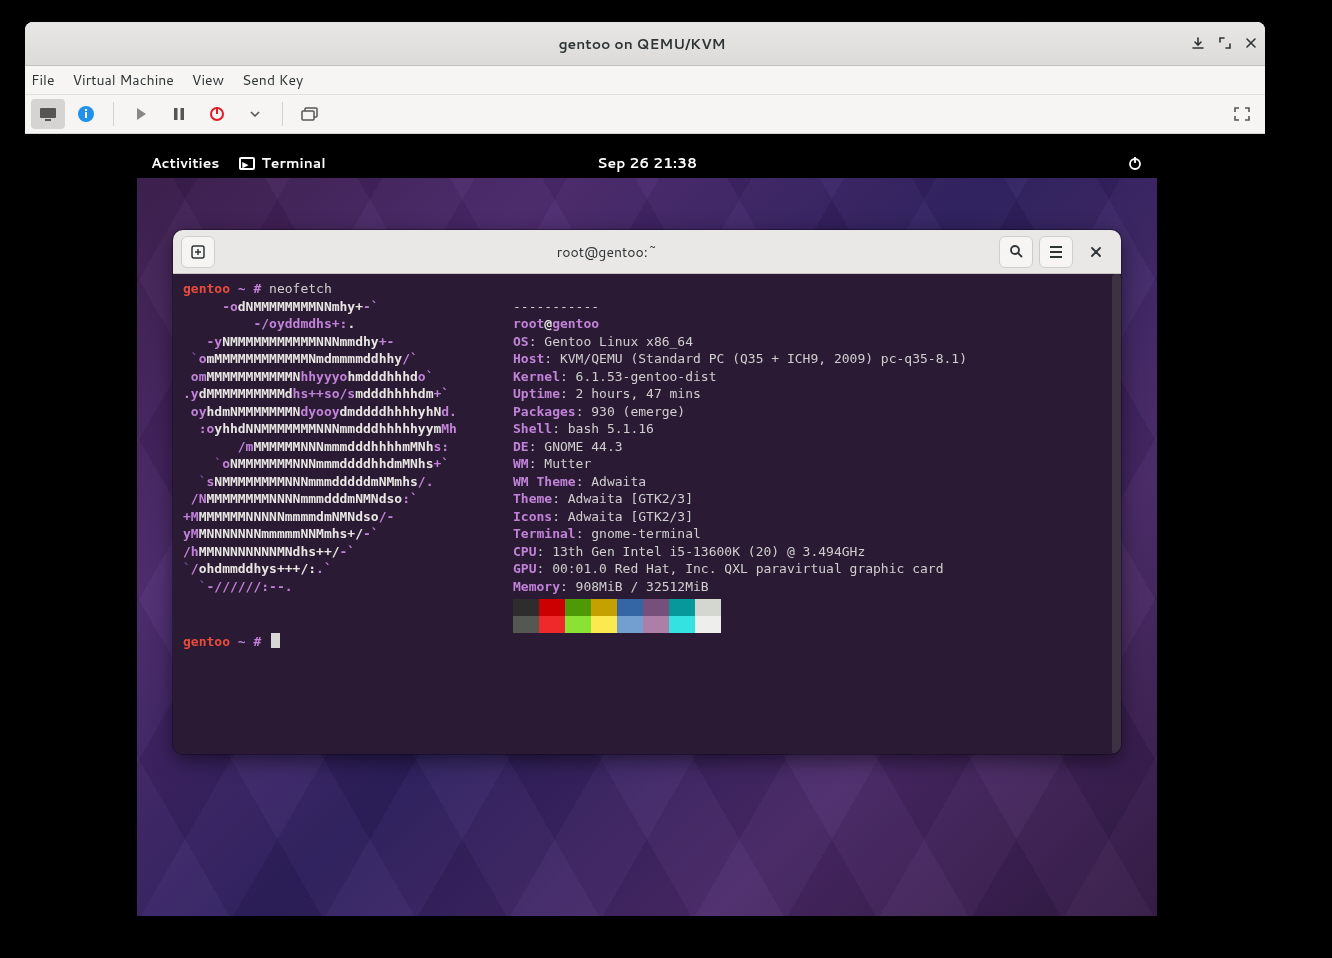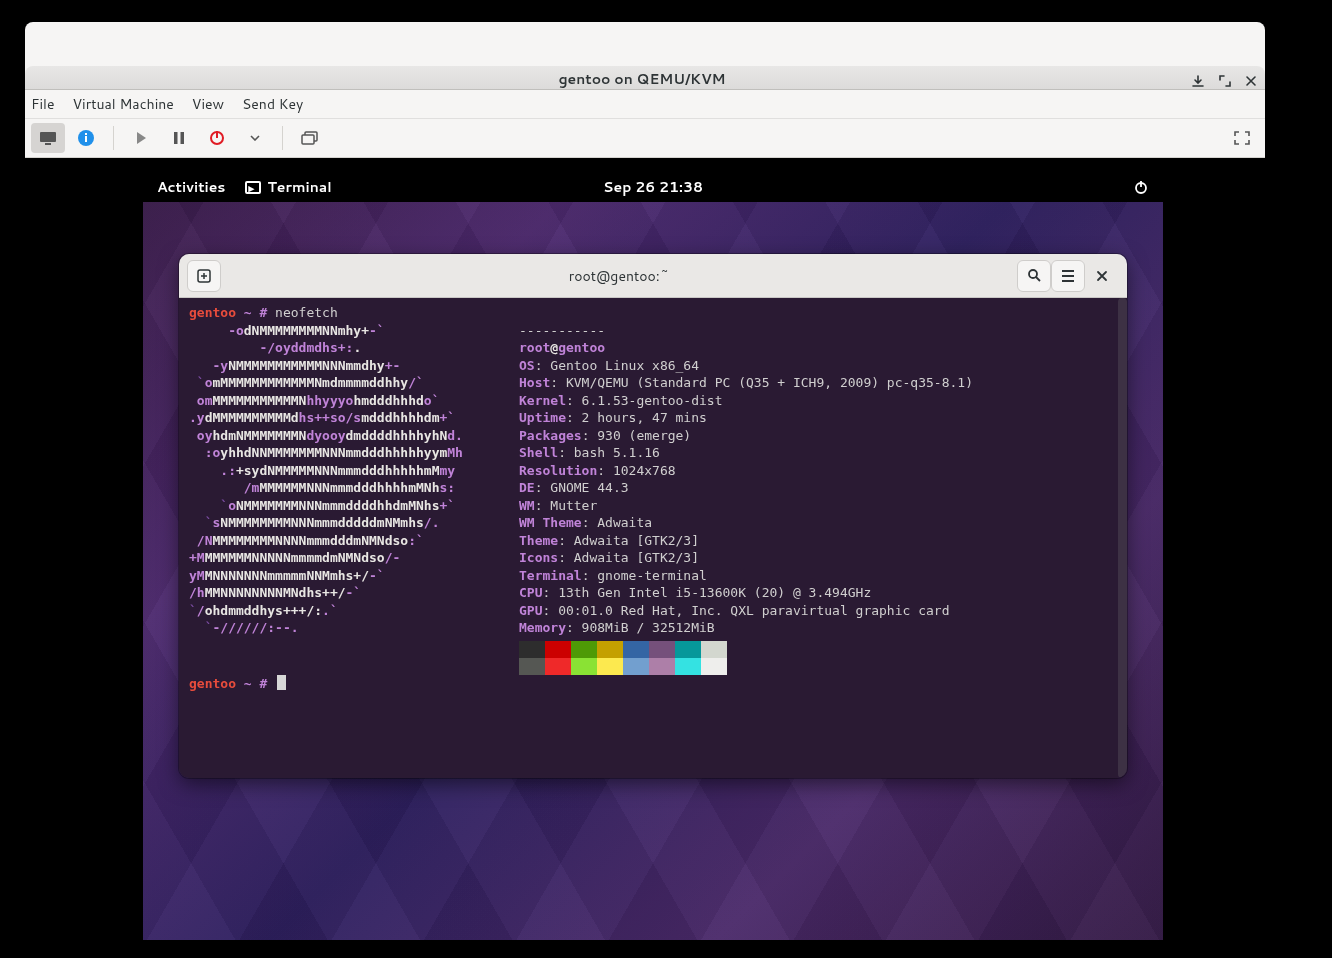--- a/index.html
+++ b/index.html
@@ -18,27 +18,26 @@
     position: absolute;
     left: 25px;
     top: 22px;
     width: 1240px;
     background: #f6f5f4;
     border-radius: 8px 8px 0 0;
     box-shadow: 0 0 0 1px rgba(0,0,0,0.2);
   }
   .vm-titlebar {
     display: flex;
-    align-items: flex-end;
-    height: 24px;
+    align-items: center;
+    height: 44px;
     background: linear-gradient(#e8e7e6,#dcdbda);
     border-bottom: 1px solid #c0bfbc;
     border-radius: 8px 8px 0 0;
     padding: 0 8px;
-    margin-top: 44px;
   }
   .vm-titlebar .title {
     flex: 1;
     text-align: center;
     font-weight: bold;
     font-size: 14px;
     color: #2e3436;
   }
   .vm-titlebar .winctl {
     display: flex;
@@ -83,21 +82,21 @@
   }
 
   
   .guest {
     background: #000;
     height: 830px;
     position: relative;
   }
   .gnome {
     position: absolute;
-    left: 118px;
+    left: 112px;
     top: 14px;
     width: 1020px;
     height: 768px;
     background:
       linear-gradient(135deg, #3a1c4a 0%, #4e2a6f 25%, #2e2060 50%, #4b2a6a 75%, #331a45 100%);
     overflow: hidden;
   }
   .gnome::before {
     content:"";
     position:absolute;
@@ -159,20 +158,21 @@
     box-shadow: 0 6px 20px rgba(0,0,0,0.5), 0 0 0 1px rgba(0,0,0,0.3);
     overflow: hidden;
     z-index: 2;
   }
   .term-header {
     height: 44px;
     background: #eae8e6;
     display: flex;
     align-items: center;
     padding: 0 8px;
+    gap: 6px;
     border-bottom: 1px solid #c9c7c5;
   }
   .term-header .title {
     flex: 1;
     text-align: center;
     font-size: 14px;
     color: #2e3436;
     font-weight: 500;
   }
   .hb-btn {
@@ -406,24 +406,20 @@
               </div>
               <div class="neofetch-row">
                 <pre class="logo"><span class="c-purpd"> </span><span class="c-purp">oy</span><span class="c-white">hdmNMMMMMMMN</span><span class="c-purp">dyooy</span><span class="c-white">dmddddhhhhyhN</span><span class="c-purp">d.</span></pre>
                 <pre class="info"><span class="c-lbl">Packages</span><span class="c-txt">: 930 (emerge)</span></pre>
               </div>
               <div class="neofetch-row">
                 <pre class="logo"><span class="c-purpd">  </span><span class="c-purp">:o</span><span class="c-white">yhhdNNMMMMMMMNNNmmdddhhhhhyym</span><span class="c-purp">Mh</span></pre>
                 <pre class="info"><span class="c-lbl">Shell</span><span class="c-txt">: bash 5.1.16</span></pre>
               </div>
               <div class="neofetch-row">
-                <pre class="logo"><span class="c-purpd">    </span><span class="c-purp">.:</span><span class="c-white">+sydNMMMMMNNNmmmdddhhhhhmM</span><span class="c-purp">my</span></pre>
-                <pre class="info"><span class="c-lbl">Resolution</span><span class="c-txt">: 1024x768</span></pre>
-              </div>
-              <div class="neofetch-row">
                 <pre class="logo"><span class="c-purpd">       </span><span class="c-purp">/m</span><span class="c-white">MMMMMMNNNmmmdddhhhhmMNh</span><span class="c-purp">s:</span></pre>
                 <pre class="info"><span class="c-lbl">DE</span><span class="c-txt">: GNOME 44.3</span></pre>
               </div>
               <div class="neofetch-row">
                 <pre class="logo"><span class="c-purpd">    `</span><span class="c-purp">o</span><span class="c-white">NMMMMMMMNNNmmmddddhhdmMNhs</span><span class="c-purp">+`</span></pre>
                 <pre class="info"><span class="c-lbl">WM</span><span class="c-txt">: Mutter</span></pre>
               </div>
               <div class="neofetch-row">
                 <pre class="logo"><span class="c-purpd">  `</span><span class="c-purp">s</span><span class="c-white">NMMMMMMMMNNNmmmdddddmNMmhs</span><span class="c-purp">/.</span></pre>
                 <pre class="info"><span class="c-lbl">WM Theme</span><span class="c-txt">: Adwaita</span></pre>

